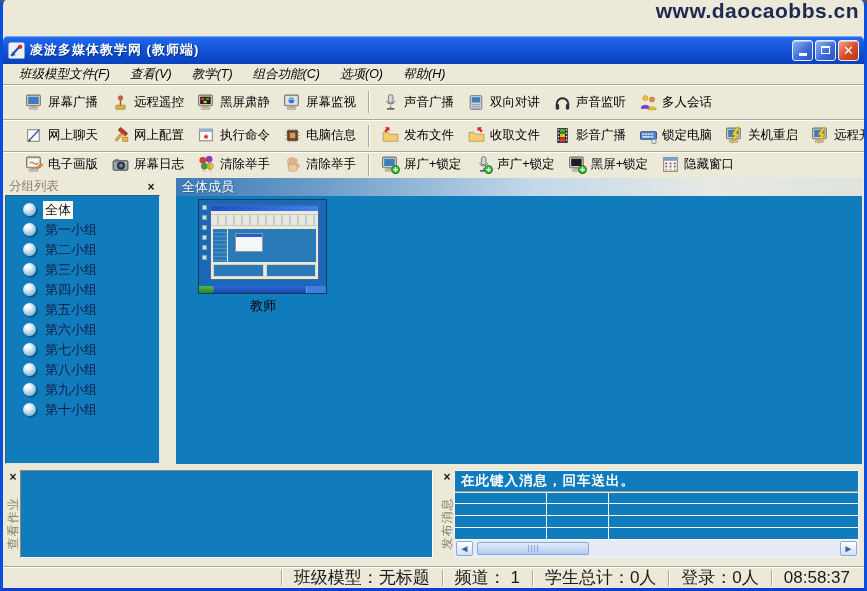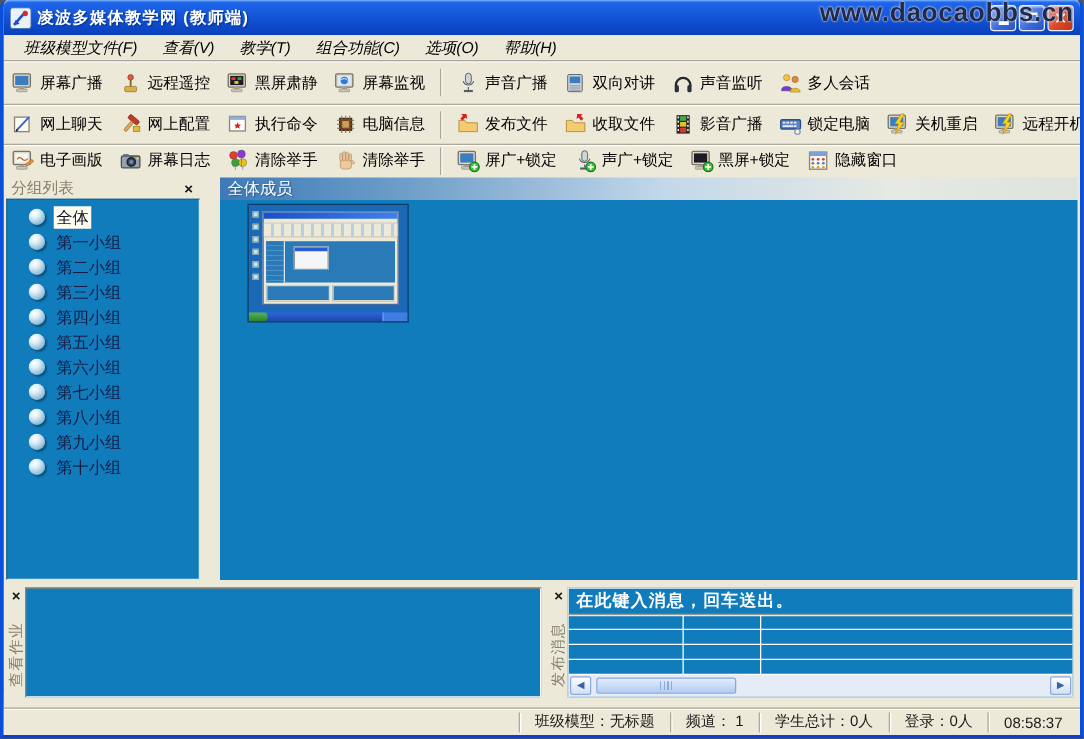--- a/index.html
+++ b/index.html
@@ -20,36 +20,37 @@
     border-right:3px solid var(--border-blue);
     border-bottom:3px solid #0a3fd0;
     border-radius:6px 6px 0 0;
   }
   
   .titlebar{
     height:28px;flex:0 0 28px;display:flex;align-items:center;padding:0 5px 0 5px;
     background:linear-gradient(180deg,#3a8af2 0%,#1f66ea 8%,#1557da 42%,#0c47c6 80%,#0a41ba 100%);
     box-shadow:inset 0 1px 0 #6aa4f8;
     border-radius:5px 5px 0 0;
+    margin-top:36px;
   }
   .app-icon{width:18px;height:18px;margin-right:4px;display:flex;align-items:center;}
   .title-text{flex:1;color:#fff;font-weight:bold;font-size:13px;text-shadow:1px 1px 1px #05328a;letter-spacing:1px;}
   .wbtn{width:21px;height:21px;border-radius:3px;border:1px solid #e8eef8;margin-left:2px;
     display:flex;align-items:center;justify-content:center;
     background:linear-gradient(135deg,#8fb2f2 0%,#3b69d8 60%,#2a55c4 100%);
     box-shadow:inset 0 1px 0 rgba(255,255,255,.5);}
   .wbtn.close{background:linear-gradient(135deg,#f2a28a 0%,#da4a28 55%,#bc3518 100%);}
   .glyph-min{width:8px;height:3px;background:#fff;margin-top:9px;}
   .glyph-max{width:9px;height:8px;border:1px solid #fff;border-top:2px solid #fff;}
   .glyph-x{color:#fff;font-weight:bold;font-size:13px;line-height:1;}
   
   .menubar{height:20px;flex:0 0 20px;display:flex;align-items:center;padding-left:6px;background:var(--chrome);}
   .menu-item{padding:2px 10px;white-space:nowrap;cursor:default;font-size:12.5px;font-style:italic;}
   
-  .toolbar{display:flex;align-items:center;padding:1px 0;background:var(--chrome);
+  .toolbar{display:flex;align-items:center;padding:1px 16px;background:var(--chrome);
     border-top:1px solid var(--groove-dk);box-shadow:inset 0 1px 0 var(--groove-lt);}
   .tb0{height:35px;flex:0 0 35px;}
   .tb1{height:32px;flex:0 0 32px;}
   .tb2{height:26px;flex:0 0 26px;}
   .tbtn{display:flex;align-items:center;gap:4px;padding:1px 6px 1px 5px;white-space:nowrap;cursor:default;border:1px solid transparent;}
   .ticon{display:flex;align-items:center;}
   .ticon svg{display:block;}
   .tlabel{font-size:12.5px;}
   .tsep{width:2px;height:22px;border-left:1px solid var(--groove-dk);border-right:1px solid var(--groove-lt);margin:0 5px;}
   
@@ -117,21 +118,21 @@
   .sthumb{width:112px;height:13px;margin-left:3px;border:1px solid #88a8dc;border-radius:2px;
     background:linear-gradient(180deg,#e2ecfc,#b2ccf2);display:flex;align-items:center;justify-content:center;}
   .sthumb i{display:block;width:10px;height:7px;
     background:repeating-linear-gradient(90deg,#8caadc 0 1px,transparent 1px 3px);}
   
   .statusbar{flex:0 0 22px;height:22px;display:flex;align-items:center;background:var(--chrome);
     border-top:1px solid var(--groove-dk);box-shadow:inset 0 1px 0 var(--groove-lt);
     position:relative;padding:0 2px;margin-top:2px;}
   .sspacer{flex:1;}
   .sseg{padding:0 12px;height:16px;display:flex;align-items:center;white-space:nowrap;
-    border-left:1px solid var(--groove-dk);box-shadow:inset 1px 0 0 var(--groove-lt);color:#1a1a1a;font-size:12px;text-align:right;}
+    border-left:1px solid var(--groove-dk);box-shadow:inset 1px 0 0 var(--groove-lt);color:#1a1a1a;font-size:17px;text-align:right;}
   .watermark{position:absolute;right:3px;top:0;height:22px;display:flex;align-items:center;
     font-size:21px;font-weight:bold;color:#222a4c;letter-spacing:.5px;
     text-shadow:0 0 2px #d8dce8,0 0 1px #ffffff;margin-left:33px;}
 </style>
 </head>
 <body>
 
 <div class="window">
 
   <div class="titlebar">
@@ -589,20 +590,21 @@
               <div class="t-bottom">
                 <div class="t-pane"></div>
                 <div class="t-pane"></div>
               </div>
             </div>
             <div class="t-task">
               <div class="t-start"></div>
               <div class="t-tray"></div>
             </div>
           </div>
+          <div class="member-label">教师</div>
         </div>
       </div>
     </div>
   </div>
 
   <div class="bottom">
     <div class="bpanel bpanel-left">
       <div class="bstrip">
         <span class="xbtn">×</span>
         <div class="vlabel">

